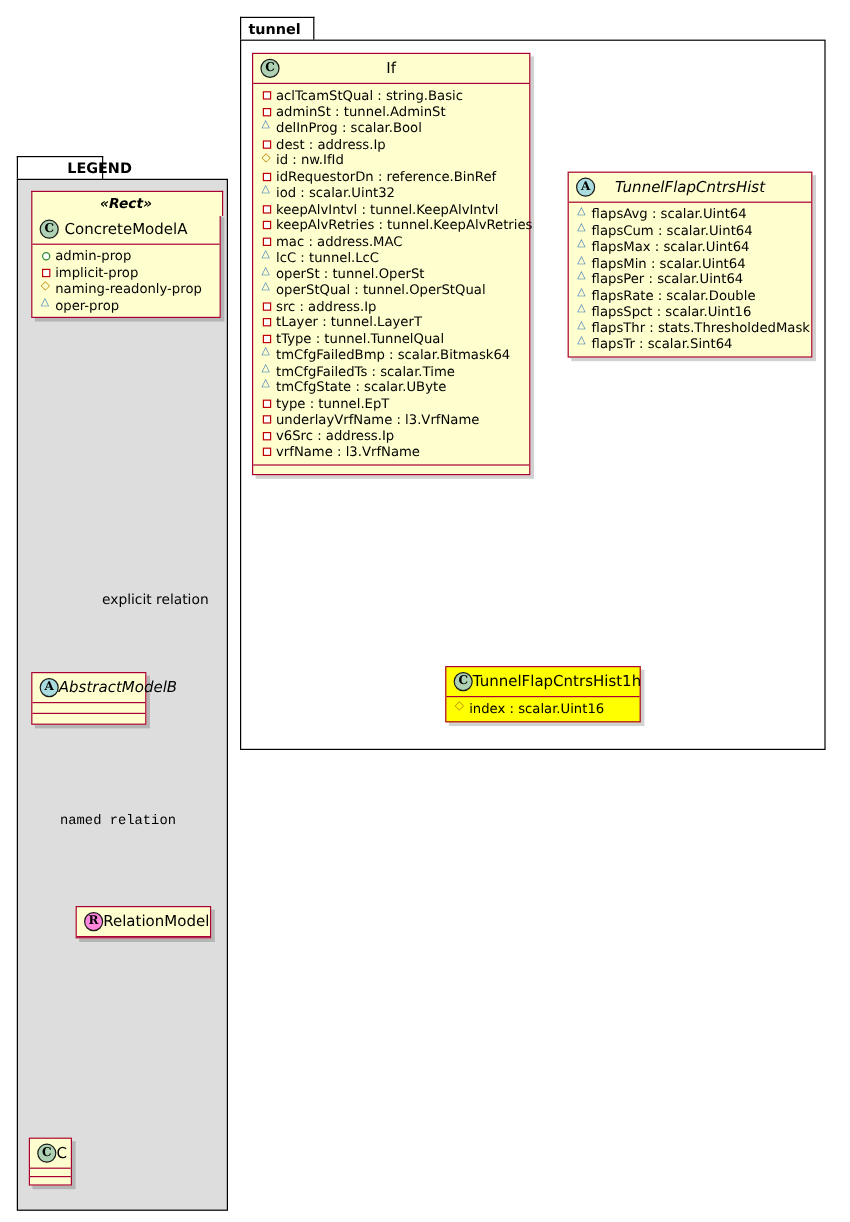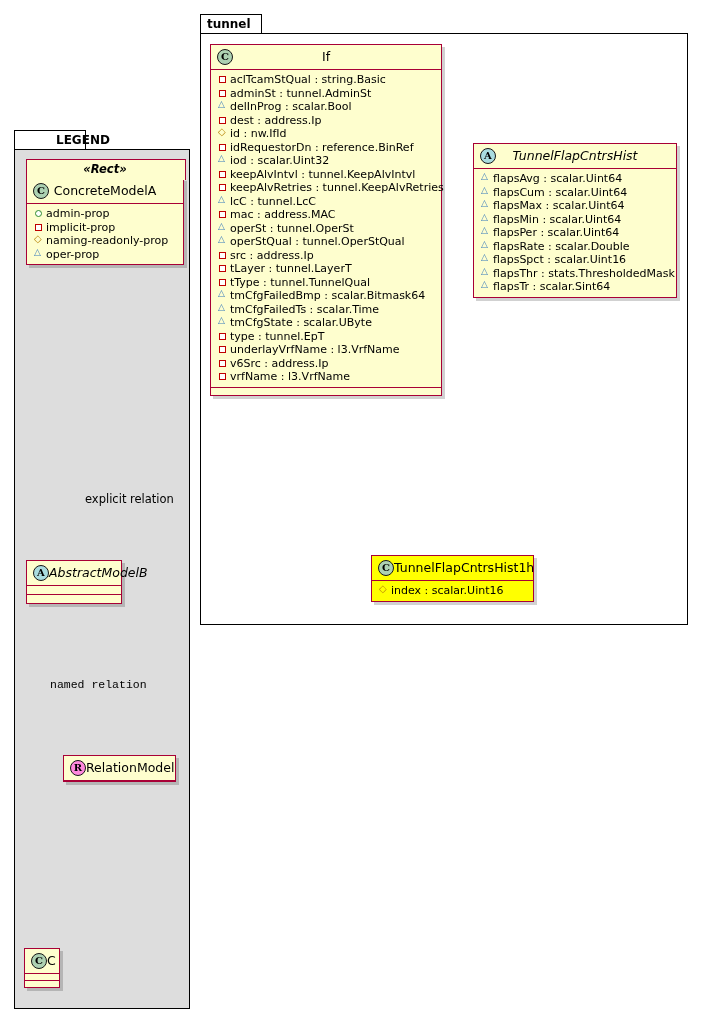--- a/index.html
+++ b/index.html
@@ -260,22 +260,22 @@
     <div class="cls-body">
       <div class="member"><span class="m-sq"></span><span>aclTcamStQual : string.Basic</span></div>
       <div class="member"><span class="m-sq"></span><span>adminSt : tunnel.AdminSt</span></div>
       <div class="member"><span class="m-tr"></span><span>delInProg : scalar.Bool</span></div>
       <div class="member"><span class="m-sq"></span><span>dest : address.Ip</span></div>
       <div class="member"><span class="m-di"></span><span>id : nw.IfId</span></div>
       <div class="member"><span class="m-sq"></span><span>idRequestorDn : reference.BinRef</span></div>
       <div class="member"><span class="m-tr"></span><span>iod : scalar.Uint32</span></div>
       <div class="member"><span class="m-sq"></span><span>keepAlvIntvl : tunnel.KeepAlvIntvl</span></div>
       <div class="member"><span class="m-sq"></span><span>keepAlvRetries : tunnel.KeepAlvRetries</span></div>
+      <div class="member"><span class="m-sq"></span><span>mac : address.MAC</span></div>
       <div class="member"><span class="m-tr"></span><span>lcC : tunnel.LcC</span></div>
-      <div class="member"><span class="m-sq"></span><span>mac : address.MAC</span></div>
       <div class="member"><span class="m-tr"></span><span>operSt : tunnel.OperSt</span></div>
       <div class="member"><span class="m-tr"></span><span>operStQual : tunnel.OperStQual</span></div>
       <div class="member"><span class="m-sq"></span><span>src : address.Ip</span></div>
       <div class="member"><span class="m-sq"></span><span>tLayer : tunnel.LayerT</span></div>
       <div class="member"><span class="m-sq"></span><span>tType : tunnel.TunnelQual</span></div>
       <div class="member"><span class="m-tr"></span><span>tmCfgFailedBmp : scalar.Bitmask64</span></div>
       <div class="member"><span class="m-tr"></span><span>tmCfgFailedTs : scalar.Time</span></div>
       <div class="member"><span class="m-tr"></span><span>tmCfgState : scalar.UByte</span></div>
       <div class="member"><span class="m-sq"></span><span>type : tunnel.EpT</span></div>
       <div class="member"><span class="m-sq"></span><span>underlayVrfName : l3.VrfName</span></div>

